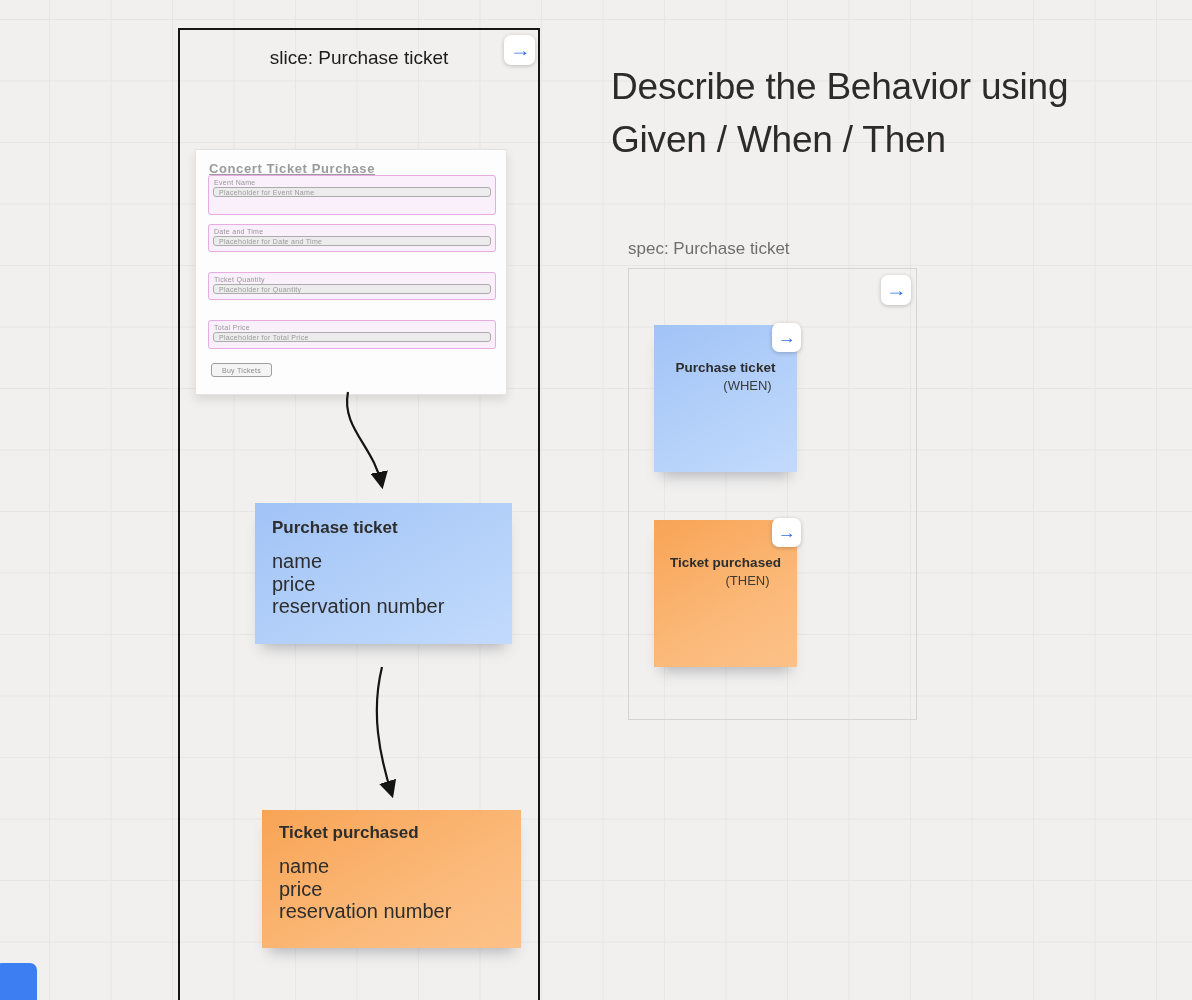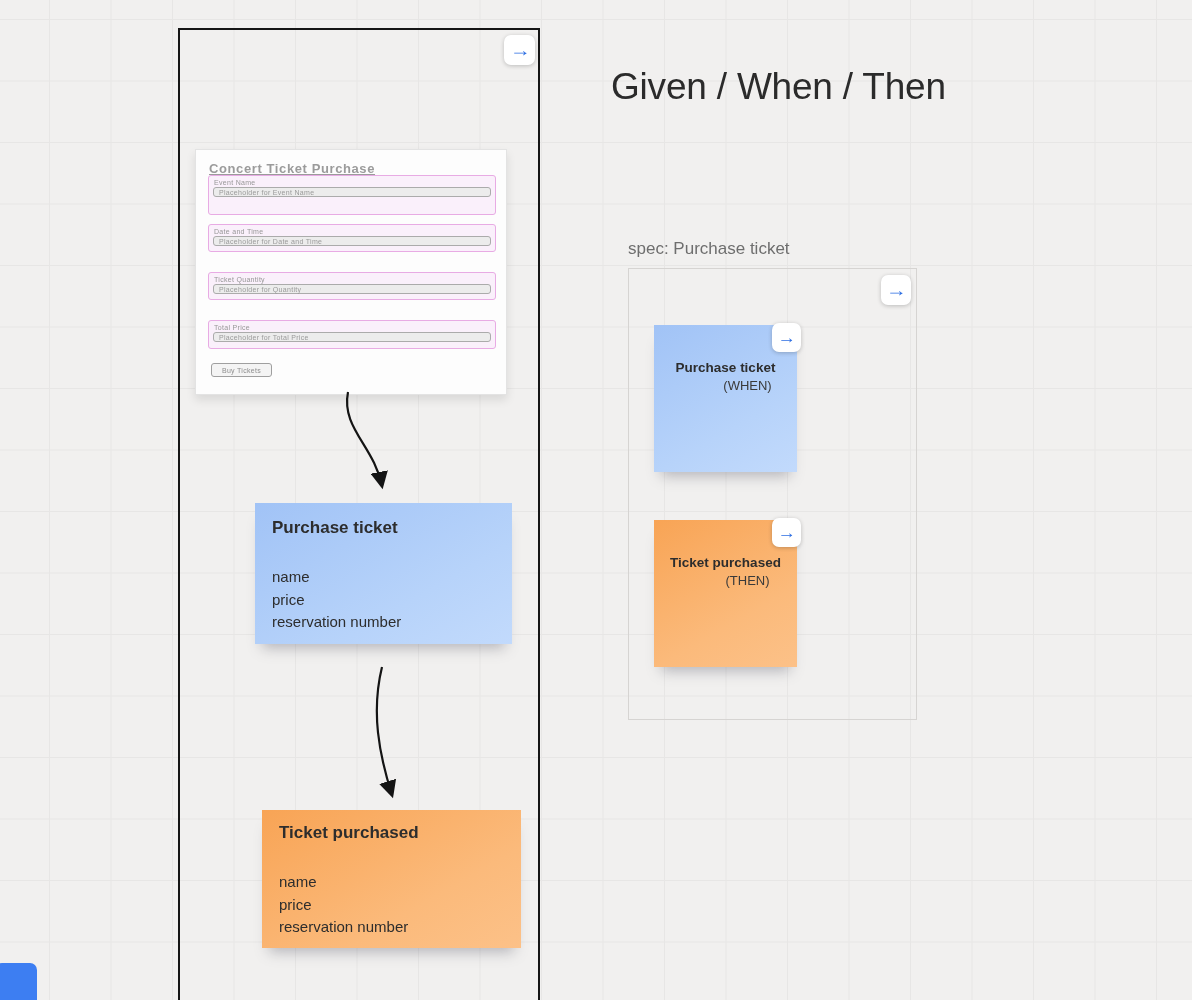--- a/index.html
+++ b/index.html
@@ -113,21 +113,21 @@
   
   .note {
     position: absolute;
     box-shadow: 0 11px 13px -7px rgba(85,85,100,0.38);
   }
   .note-blue   { background: linear-gradient(150deg, #a1c3f6 0%, #b7d3fa 65%, #c2dafc 100%); }
   .note-orange { background: linear-gradient(150deg, #f8a455 0%, #fbba7b 65%, #fcc188 100%); }
 
   .note-large { width: 257px; height: 141px; padding: 15px 17px; }
   .note-large .note-title { font-size: 17px; font-weight: 700; color: #2d2d2d; }
-  .note-large .note-items { margin-top: 28px; font-size: 15px; line-height: 22.5px; color: #2d2d2d; }
+  .note-large .note-items { margin-top: 12px; font-size: 20px; line-height: 22.5px; color: #2d2d2d; }
 
   .note-cmd { left: 255px; top: 503px; }
   .note-evt { left: 262px; top: 810px; width: 259px; height: 138px; padding-top: 13px; }
 
   .note-small {
     width: 143px; height: 147px; padding-top: 35px;
     text-align: center;
   }
   .note-small .note-title { font-size: 13.5px; font-weight: 700; color: #2d2d2d; }
   .note-small .note-sub   { margin-top: 3px; font-size: 13px; color: #3a3a3a; padding-left: 44px; }
@@ -147,24 +147,26 @@
     width: 42px; height: 45px;
     background: #3d7ef2; border-radius: 7px;
   }
 </style>
 </head>
 <body>
 
 <div id="canvas">
 
   <div class="board-heading">
+    <div>Describe the Behavior using</div>
     <div>Given / When / Then</div>
   </div>
 
   <div class="slice-frame">
+    <div class="slice-title">slice: Purchase ticket</div>
     <div class="link-btn">
       <span class="link-arrow">→</span>
     </div>
     <div class="screen-label">screen</div>
 
     <div class="mockup">
       <div class="mockup-title">Concert Ticket Purchase</div>
 
       <div class="m-group m-group-1">
         <span class="m-label">Event Name</span>

